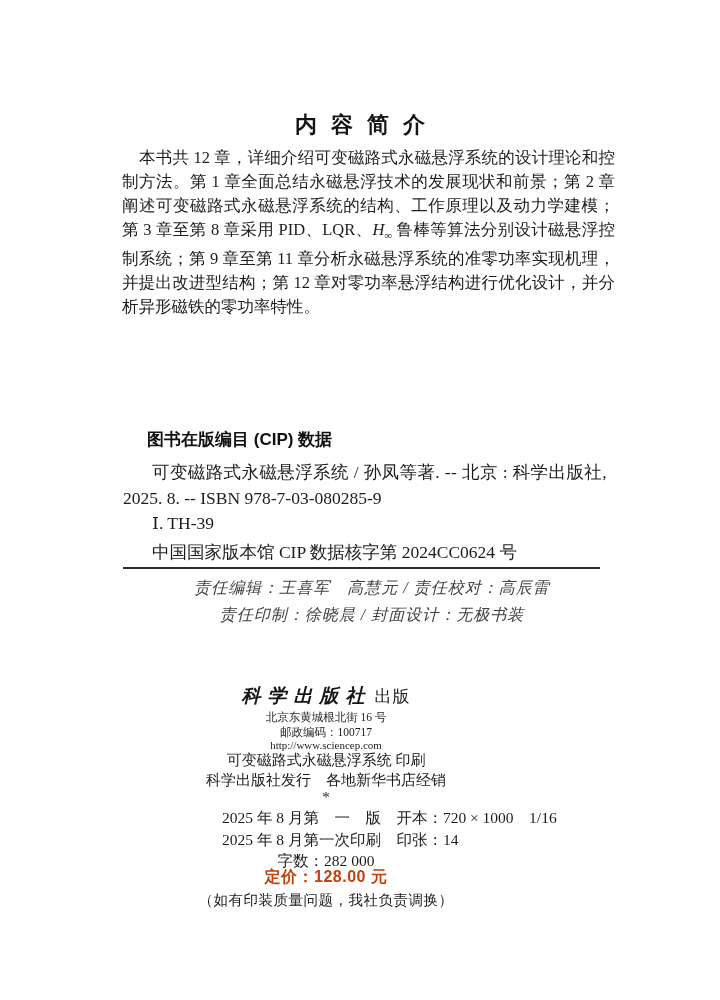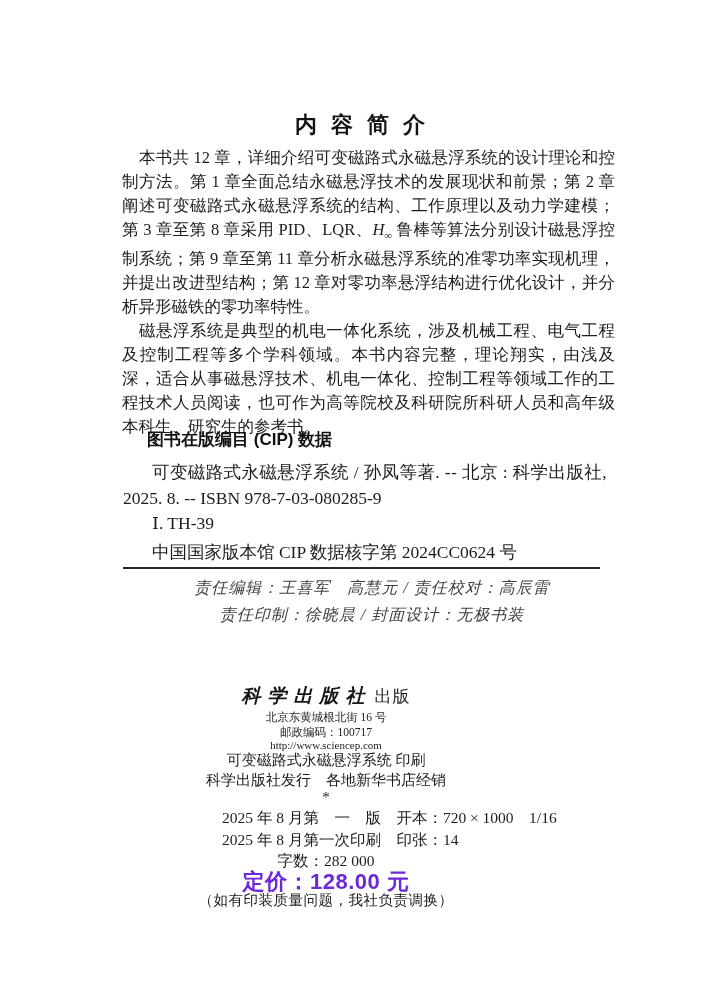--- a/index.html
+++ b/index.html
@@ -76,31 +76,30 @@
   #publisher-website{top:739px;font-size:11px;}
   #printer-line{top:751px;font-size:15px;}
   #distribution-line{top:771px;font-size:15px;}
   #asterisk-divider{top:789px;font-size:15px;}
 
   
   .date-line{left:222px;font-size:15.5px;white-space:nowrap;}
   #edition-line{top:808px;}
   #impression-line{top:830px;}
   #word-count{top:851px;font-size:15.5px;}
-  #price-line{top:867px;font-size:22px;color:#6d28d9;letter-spacing:0.5px;}
+  #price-line{top:867px;font-size:16px;color:#c2410c;letter-spacing:0.5px;}
   #quality-notice{top:891px;font-size:14.5px;letter-spacing:0.5px;}
 </style>
 </head>
 <body>
 
 <div id="page-title" class="abs heiti">内容简介</div>
 
 <div id="intro-block" class="abs serif">
   <p><span>本书共 12 章，详细介绍可变磁路式永磁悬浮系统的设计理论和控制方法。第 1 章全面总结永磁悬浮技术的发展现状和前景；第 2 章阐述可变磁路式永磁悬浮系统的结构、工作原理以及动力学建模；第 3 章至第 8 章采用 PID、LQR、</span><span class="hsym">H</span><sub>∞</sub><span> 鲁棒等算法分别设计磁悬浮控制系统；第 9 章至第 11 章分析永磁悬浮系统的准零功率实现机理，并提出改进型结构；第 12 章对零功率悬浮结构进行优化设计，并分析异形磁铁的零功率特性。</span></p>
-  <p>磁悬浮系统是典型的机电一体化系统，涉及机械工程、电气工程及控制工程等多个学科领域。本书内容完整，理论翔实，由浅及深，适合从事磁悬浮技术、机电一体化、控制工程等领域工作的工程技术人员阅读，也可作为高等院校及科研院所科研人员和高年级本科生、研究生的参考书。</p>
 </div>
 
 <div id="cip-header" class="abs heiti">图书在版编目 (CIP) 数据</div>
 <div id="cip-line1" class="abs serif cip-line">可变磁路式永磁悬浮系统 / 孙凤等著. -- 北京 : 科学出版社,</div>
 <div id="cip-line2" class="abs serif cip-line">2025. 8. -- ISBN 978-7-03-080285-9</div>
 <div id="cip-class" class="abs serif cip-line">Ⅰ. TH-39</div>
 <div id="cip-record" class="abs serif cip-line">中国国家版本馆 CIP 数据核字第 2024CC0624 号</div>
 
 <div id="divider-rule" class="abs"></div>
 

